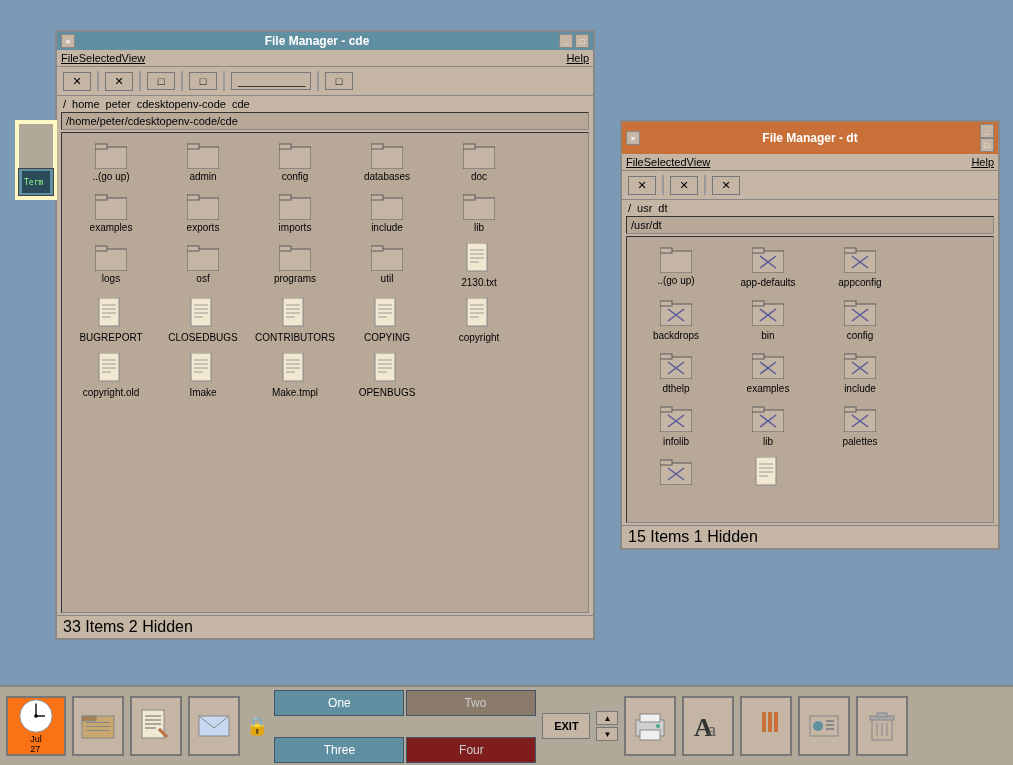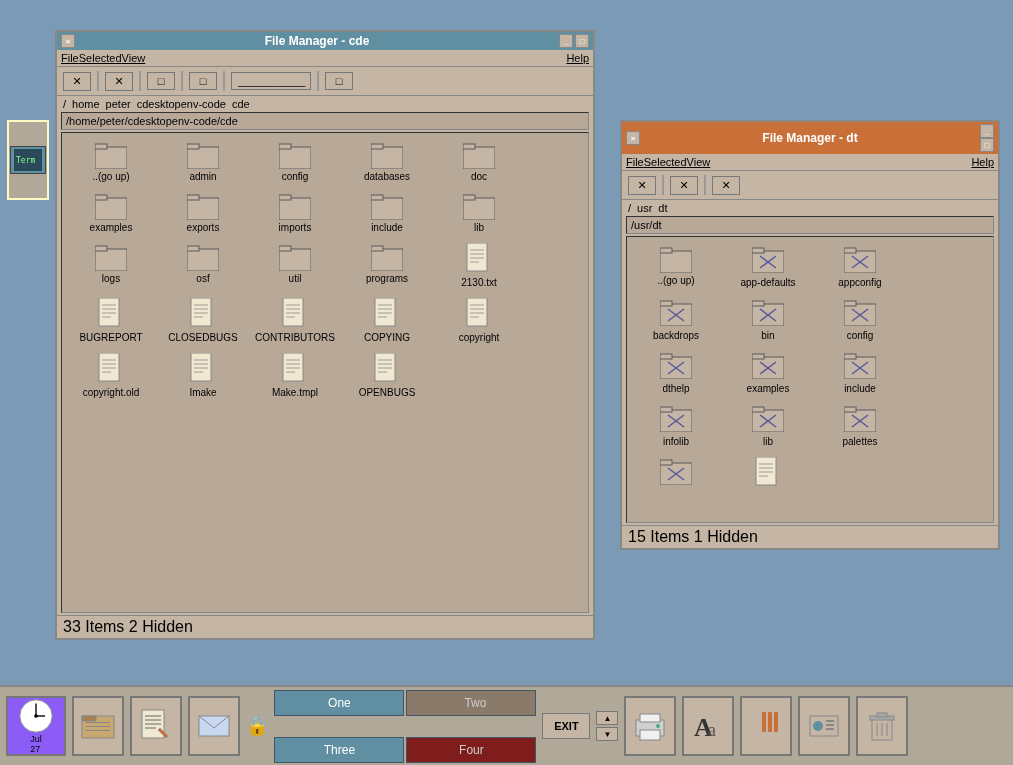--- a/index.html
+++ b/index.html
@@ -192,21 +192,21 @@
       background: #b0a898;
       border-top: 2px solid #888;
       display: flex;
       align-items: center;
       padding: 4px 6px;
       gap: 6px;
     }
     .task-clock {
       width: 60px;
       height: 60px;
-      background: #8b5cf6;
+      background: #f97316;
       border: 2px solid #777;
       display: flex;
       align-items: center;
       justify-content: center;
       flex-direction: column;
       font-size: 9px;
     }
     .task-icon-btn {
       width: 52px;
       height: 60px;
@@ -407,28 +407,28 @@
     <rect x="0" y="6" width="32" height="22" fill="#c4b5a5" stroke="#5a5a5a" stroke-width="1"></rect>
     <rect x="0" y="3" width="12" height="5" fill="#c4b5a5" stroke="#5a5a5a" stroke-width="1"></rect>
   </svg></div>
         <div class="file-label">osf</div>
       </div>
       <div class="file-item">
         <div class="folder-icon"><svg width="32" height="28" viewBox="0 0 32 28">
     <rect x="0" y="6" width="32" height="22" fill="#c4b5a5" stroke="#5a5a5a" stroke-width="1"></rect>
     <rect x="0" y="3" width="12" height="5" fill="#c4b5a5" stroke="#5a5a5a" stroke-width="1"></rect>
   </svg></div>
+        <div class="file-label">programs</div>
+      </div>
+      <div class="file-item">
+        <div class="folder-icon"><svg width="32" height="28" viewBox="0 0 32 28">
+    <rect x="0" y="6" width="32" height="22" fill="#c4b5a5" stroke="#5a5a5a" stroke-width="1"></rect>
+    <rect x="0" y="3" width="12" height="5" fill="#c4b5a5" stroke="#5a5a5a" stroke-width="1"></rect>
+  </svg></div>
         <div class="file-label">util</div>
-      </div>
-      <div class="file-item">
-        <div class="folder-icon"><svg width="32" height="28" viewBox="0 0 32 28">
-    <rect x="0" y="6" width="32" height="22" fill="#c4b5a5" stroke="#5a5a5a" stroke-width="1"></rect>
-    <rect x="0" y="3" width="12" height="5" fill="#c4b5a5" stroke="#5a5a5a" stroke-width="1"></rect>
-  </svg></div>
-        <div class="file-label">programs</div>
       </div>
       <div class="file-item">
         <div class="doc-icon"><svg width="28" height="32" viewBox="0 0 28 32">
     <rect x="2" y="0" width="20" height="28" fill="#f0e8d0" stroke="#888" stroke-width="1"></rect>
     <line x1="5" y1="7" x2="19" y2="7" stroke="#888" stroke-width="0.8"></line>
     <line x1="5" y1="11" x2="19" y2="11" stroke="#888" stroke-width="0.8"></line>
     <line x1="5" y1="15" x2="19" y2="15" stroke="#888" stroke-width="0.8"></line>
     <line x1="5" y1="19" x2="14" y2="19" stroke="#888" stroke-width="0.8"></line>
   </svg></div>
         <div class="file-label">2130.txt</div>
@@ -681,21 +681,21 @@
     <line x1="5" y1="11" x2="19" y2="11" stroke="#888" stroke-width="0.8"></line>
     <line x1="5" y1="15" x2="19" y2="15" stroke="#888" stroke-width="0.8"></line>
     <line x1="5" y1="19" x2="14" y2="19" stroke="#888" stroke-width="0.8"></line>
   </svg></div>
         <div class="file-label"></div>
       </div>
     </div>
   <div class="status-bar">15 Items 1 Hidden</div>
 </div>
 
-<div style="position:absolute;top:120px;left:7px;width:42px;height:80px;background:#b0a898;border:2px solid #fef9c3;display:flex;flex-direction:column;align-items:center;justify-content:center;gap:2px;">
+<div style="position:absolute;top:120px;left:15px;width:42px;height:80px;background:#b0a898;border:4px solid #fef9c3;display:flex;flex-direction:column;align-items:center;justify-content:flex-end;gap:2px;">
   <div style="width:36px;height:28px;background:#5f8fa0;border:1px solid #444;display:flex;align-items:center;justify-content:center;">
     <svg width="28" height="22" viewBox="0 0 28 22">
       <rect width="28" height="22" fill="#2a4a5a"></rect>
       <text x="2" y="14" font-size="8" fill="#88ff88" font-family="monospace">Term</text>
     </svg>
   </div>
 </div>
 
 <div id="taskbar">
 

